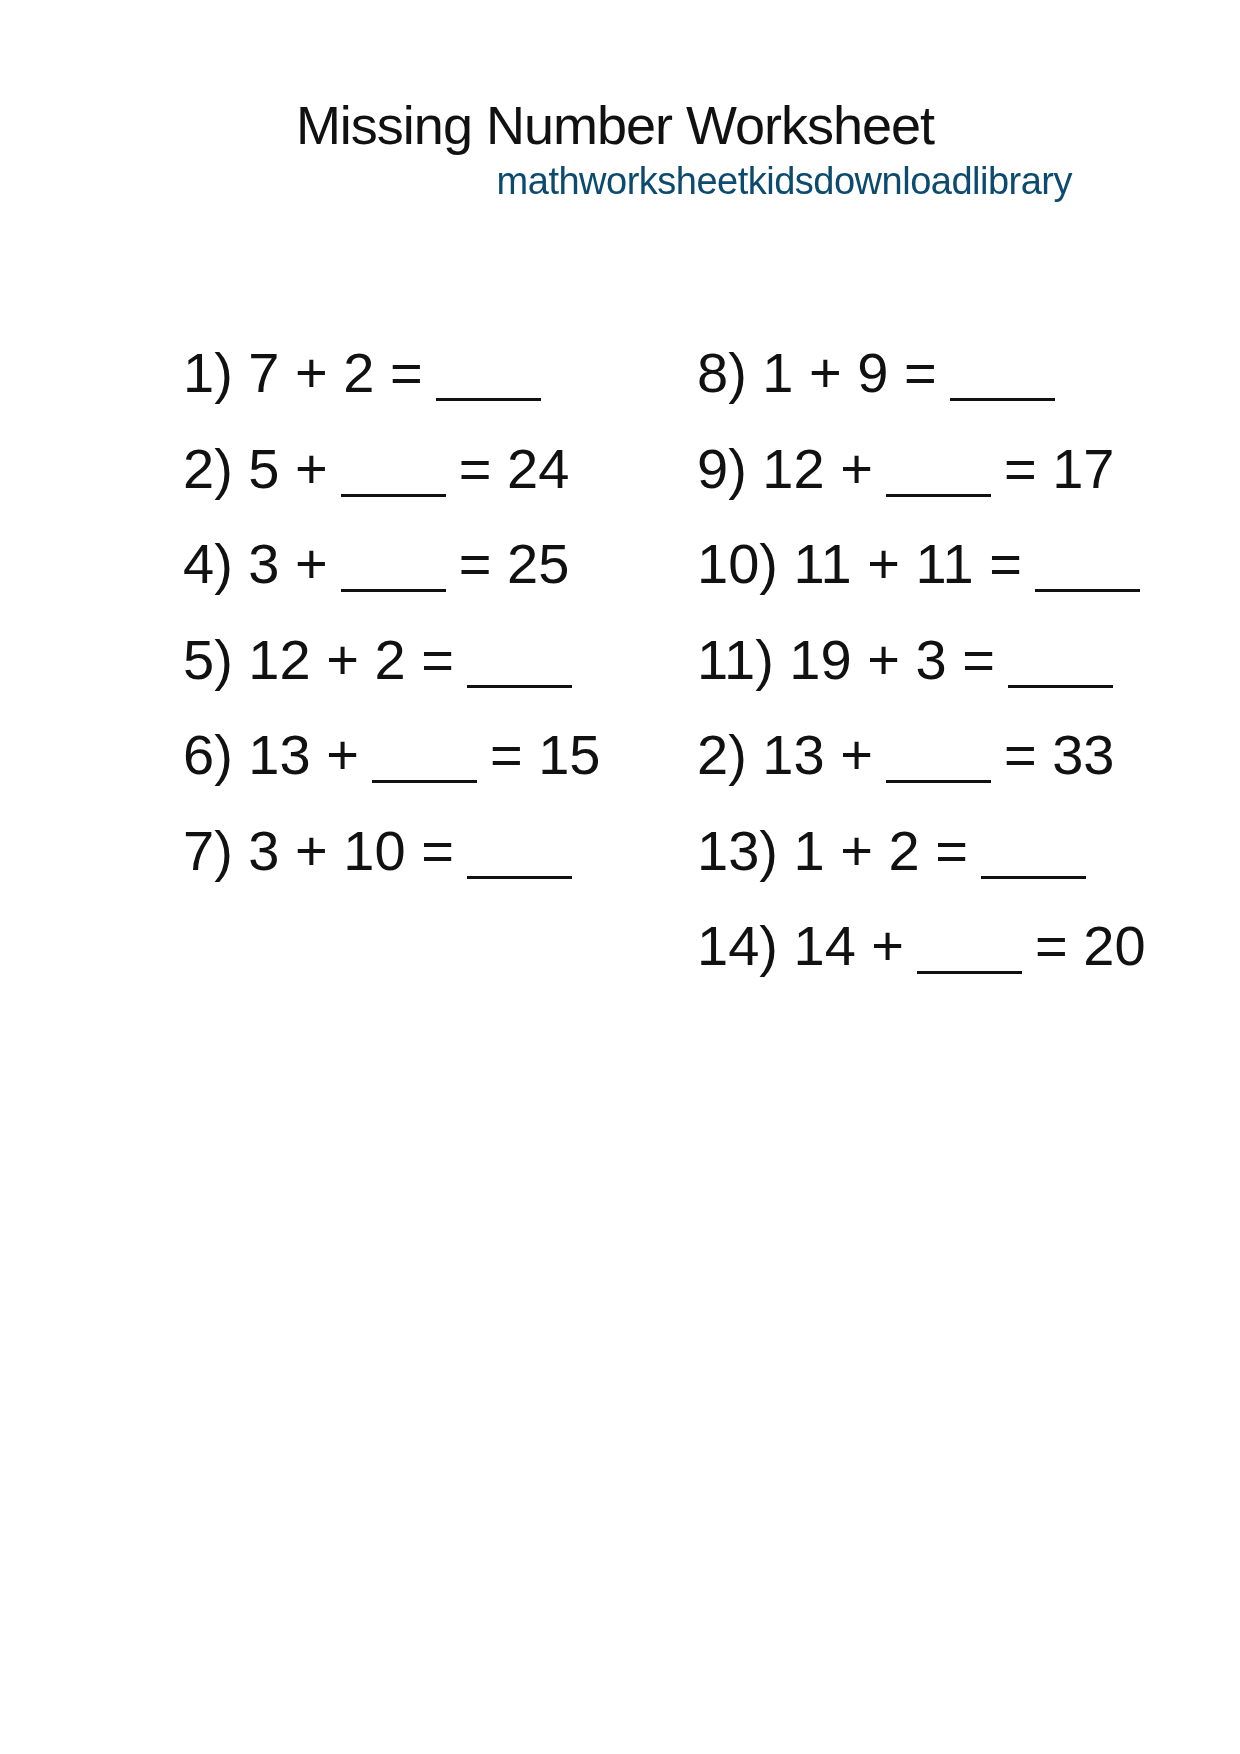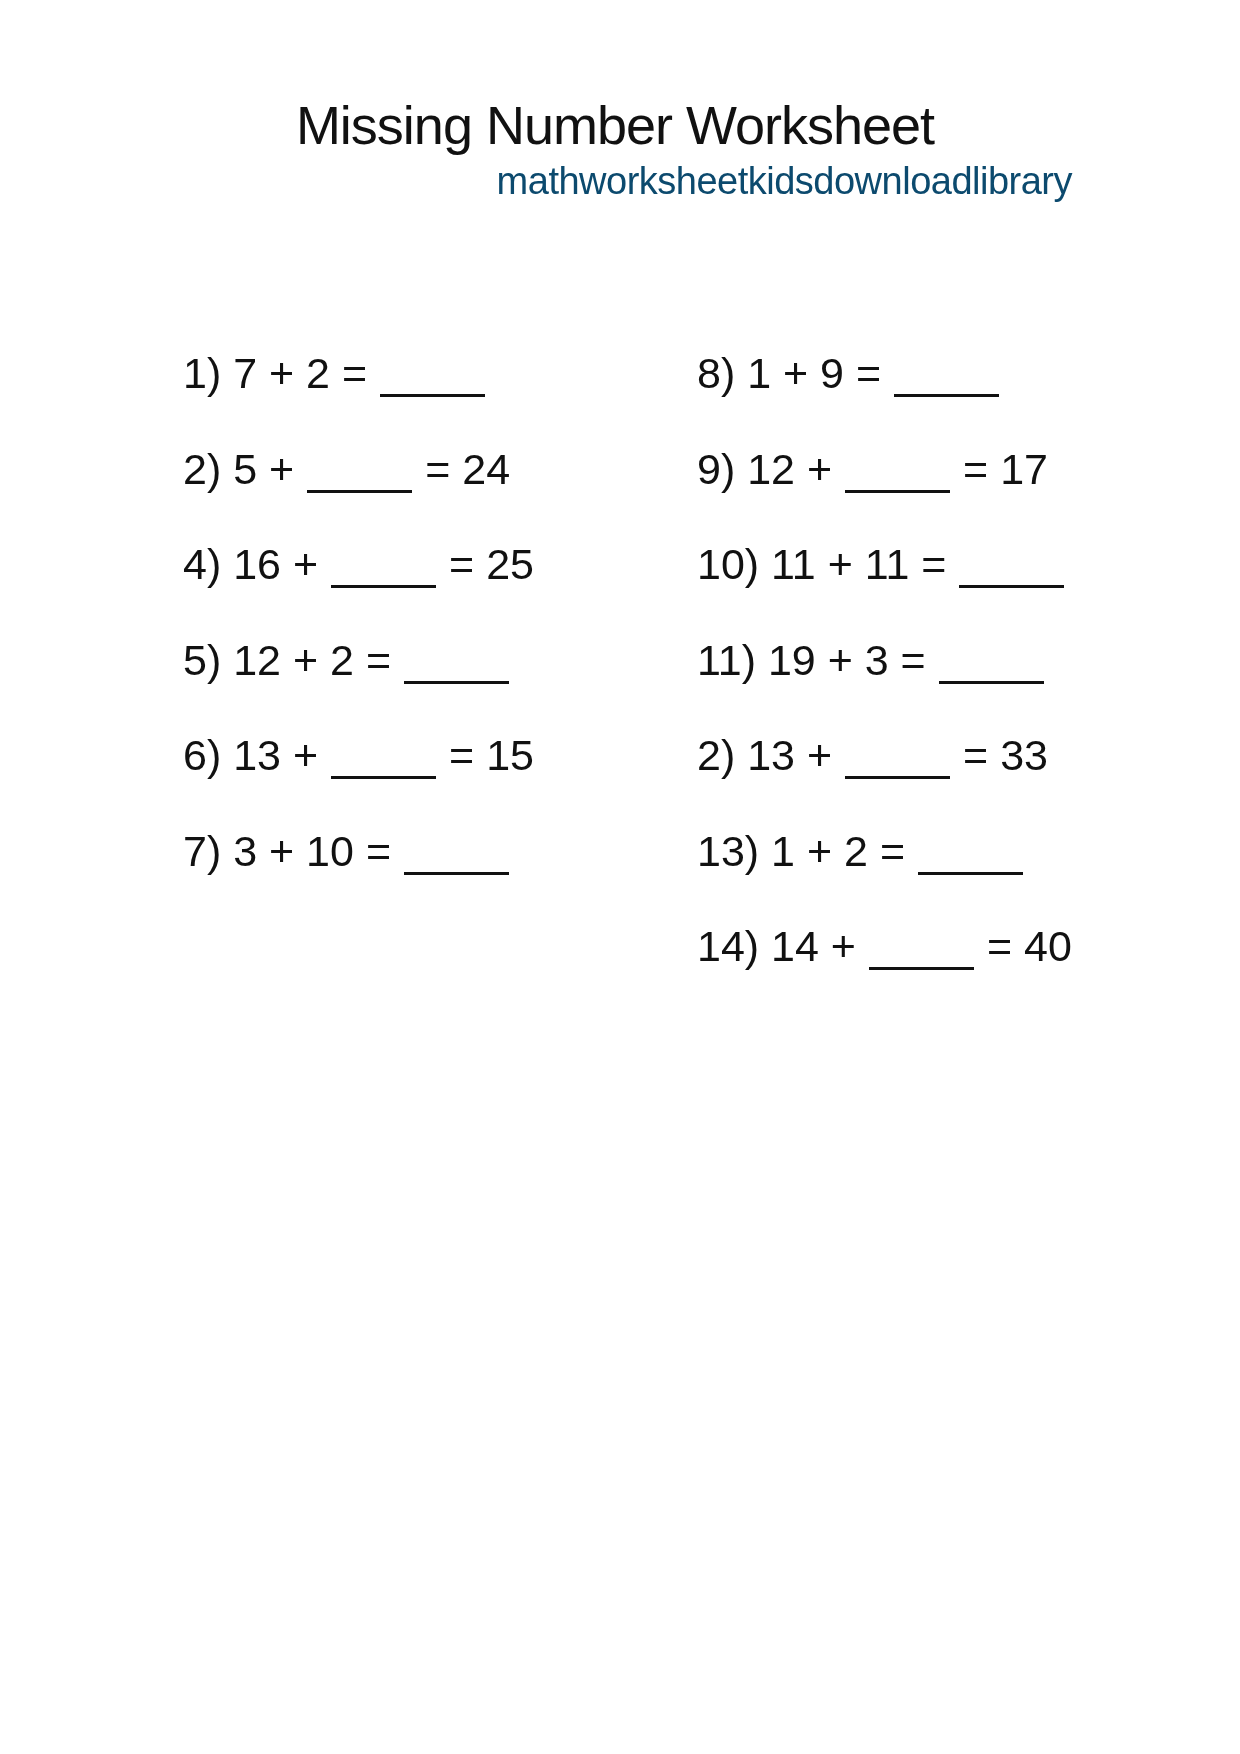--- a/index.html
+++ b/index.html
@@ -40,21 +40,21 @@
   }
   .col {
     position: absolute;
     top: 348px;
     width: 520px;
   }
   .col-left  { left: 183px; }
   .col-right { left: 697px; }
   .problem {
     height: 95.5px;
-    font-size: 43px;
+    font-size: 56px;
     line-height: 50px;
     white-space: nowrap;
     color: #111111;
   }
   .blank {
     display: inline-block;
     width: 105px;
     height: 10px;
     border-bottom: 3px solid #111111;
     vertical-align: -9px;
@@ -74,21 +74,21 @@
   <div class="watermark">mathworksheetkidsdownloadlibrary</div>
 
   <div class="col col-left">
     <div class="problem">
       <span>1) 7 + 2 =</span><span class="blank"></span><span class="after"></span>
     </div>
     <div class="problem">
       <span>2) 5 +</span><span class="blank"></span><span class="after">= 24</span>
     </div>
     <div class="problem">
-      <span>4) 16 +</span><span class="blank"></span><span class="after">= 25</span>
+      <span>4) 3 +</span><span class="blank"></span><span class="after">= 25</span>
     </div>
     <div class="problem">
       <span>5) 12 + 2 =</span><span class="blank"></span><span class="after"></span>
     </div>
     <div class="problem">
       <span>6) 13 +</span><span class="blank"></span><span class="after">= 15</span>
     </div>
     <div class="problem">
       <span>7) 3 + 10 =</span><span class="blank"></span><span class="after"></span>
     </div>
@@ -107,17 +107,17 @@
     <div class="problem">
       <span>11) 19 + 3 =</span><span class="blank"></span><span class="after"></span>
     </div>
     <div class="problem">
       <span>2) 13 +</span><span class="blank"></span><span class="after">= 33</span>
     </div>
     <div class="problem">
       <span>13) 1 + 2 =</span><span class="blank"></span><span class="after"></span>
     </div>
     <div class="problem">
-      <span>14) 14 +</span><span class="blank"></span><span class="after">= 40</span>
+      <span>14) 14 +</span><span class="blank"></span><span class="after">= 20</span>
     </div>
   </div>
 
 </div>
 
 </body></html>

